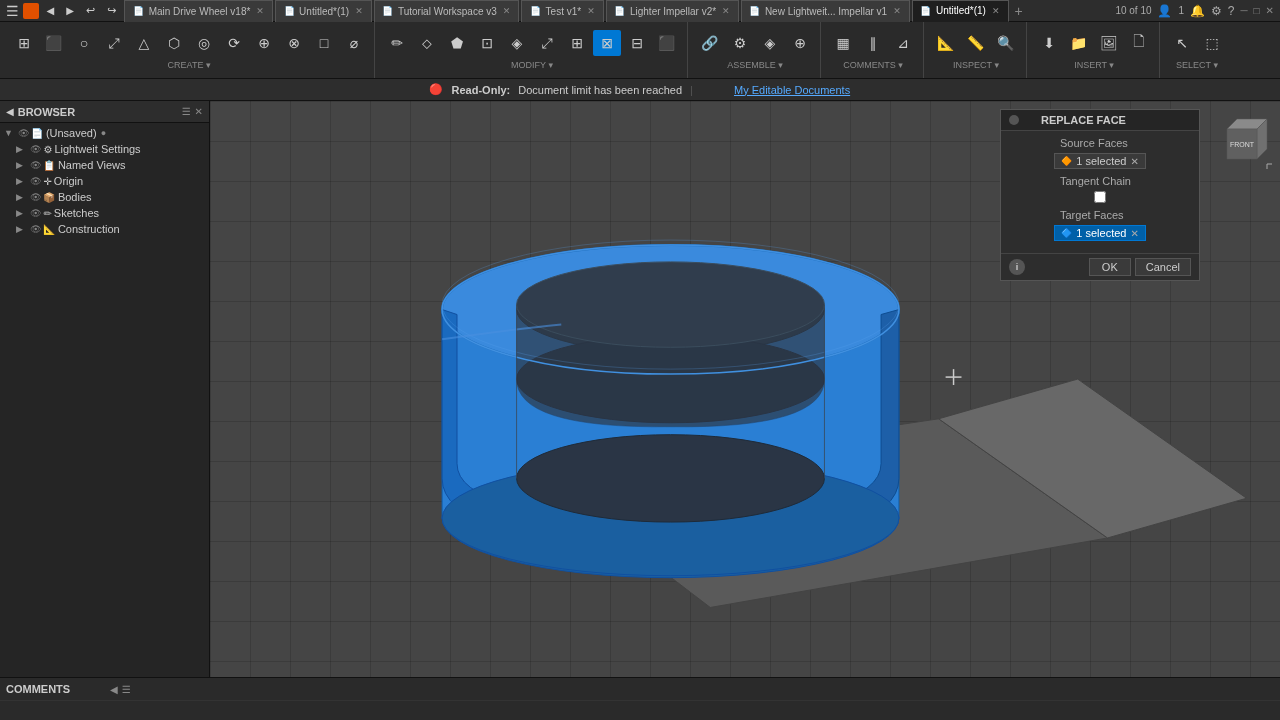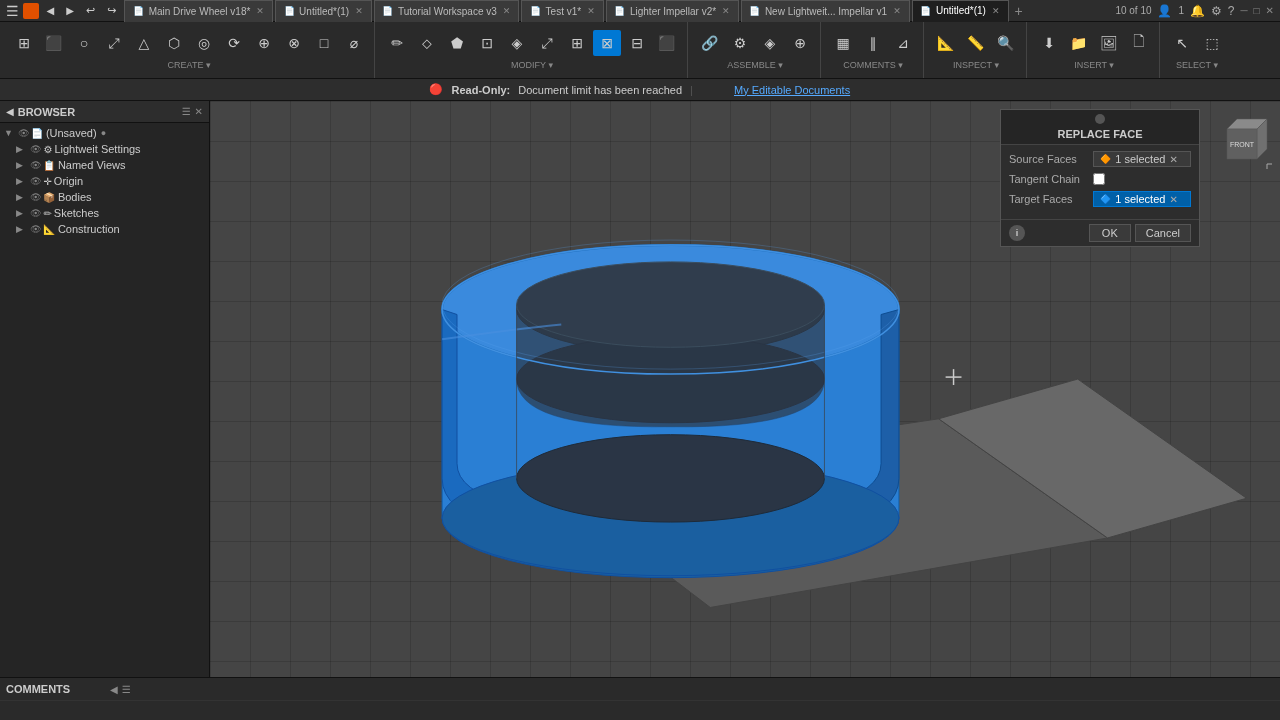--- a/index.html
+++ b/index.html
@@ -63,25 +63,25 @@
 
     
     #view-cube { position: absolute; top: 8px; right: 8px; width: 60px; height: 60px; }
 
     
     #replace-face-panel {
       position: absolute; top: 8px; right: 80px;
       width: 200px; background: #2d2d2d; border: 1px solid #555;
       font-size: 11px; color: #ccc;
     }
-    .panel-header { background: #252525; padding: 4px 8px; display: flex; align-items: center; gap: 4px; border-bottom: 1px solid #444; flex-direction: column; }
+    .panel-header { background: #252525; padding: 4px 8px; display: flex; align-items: center; gap: 22px; border-bottom: 1px solid #444; }
     .panel-close-dot { width: 10px; height: 10px; background: #555; border-radius: 50%; cursor: pointer; }
     .panel-title { font-size: 11px; font-weight: bold; color: #ccc; }
     .panel-body { padding: 6px 8px; }
-    .panel-row { display: flex; align-items: center; margin-bottom: 6px; gap: 4px; }
+    .panel-row { display: flex; align-items: center; margin-bottom: 6px; gap: 4px; flex-direction: column; }
     .panel-label { width: 80px; font-size: 11px; color: #aaa; }
     .selected-badge { background: #3a3a3a; border: 1px solid #555; padding: 1px 6px; font-size: 11px; color: #ccc; display: flex; align-items: center; gap: 4px; flex: 1; }
     .selected-badge.blue { background: #0060a8; border-color: #0078d4; color: #fff; }
     .badge-x { cursor: pointer; color: #aaa; font-size: 10px; }
     .checkbox-input { width: 12px; height: 12px; }
     .panel-footer { display: flex; justify-content: flex-end; gap: 4px; padding: 4px 8px; border-top: 1px solid #444; align-items: center; }
     .info-icon { width: 16px; height: 16px; background: #555; border-radius: 50%; display: flex; align-items: center; justify-content: center; font-size: 9px; color: #fff; cursor: pointer; margin-right: auto; }
     .ok-btn { background: #3a3a3a; border: 1px solid #555; color: #ccc; font-size: 11px; padding: 2px 12px; cursor: pointer; }
     .cancel-btn { background: #3a3a3a; border: 1px solid #555; color: #ccc; font-size: 11px; padding: 2px 10px; cursor: pointer; }
     .comments-label { font-size: 11px; color: #ccc; font-weight: bold; flex: none; width: 100px; }

